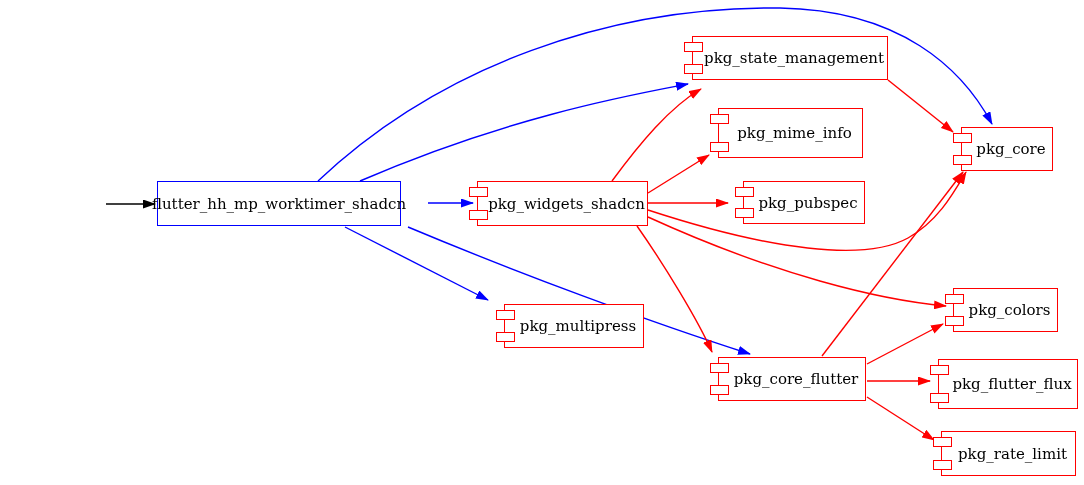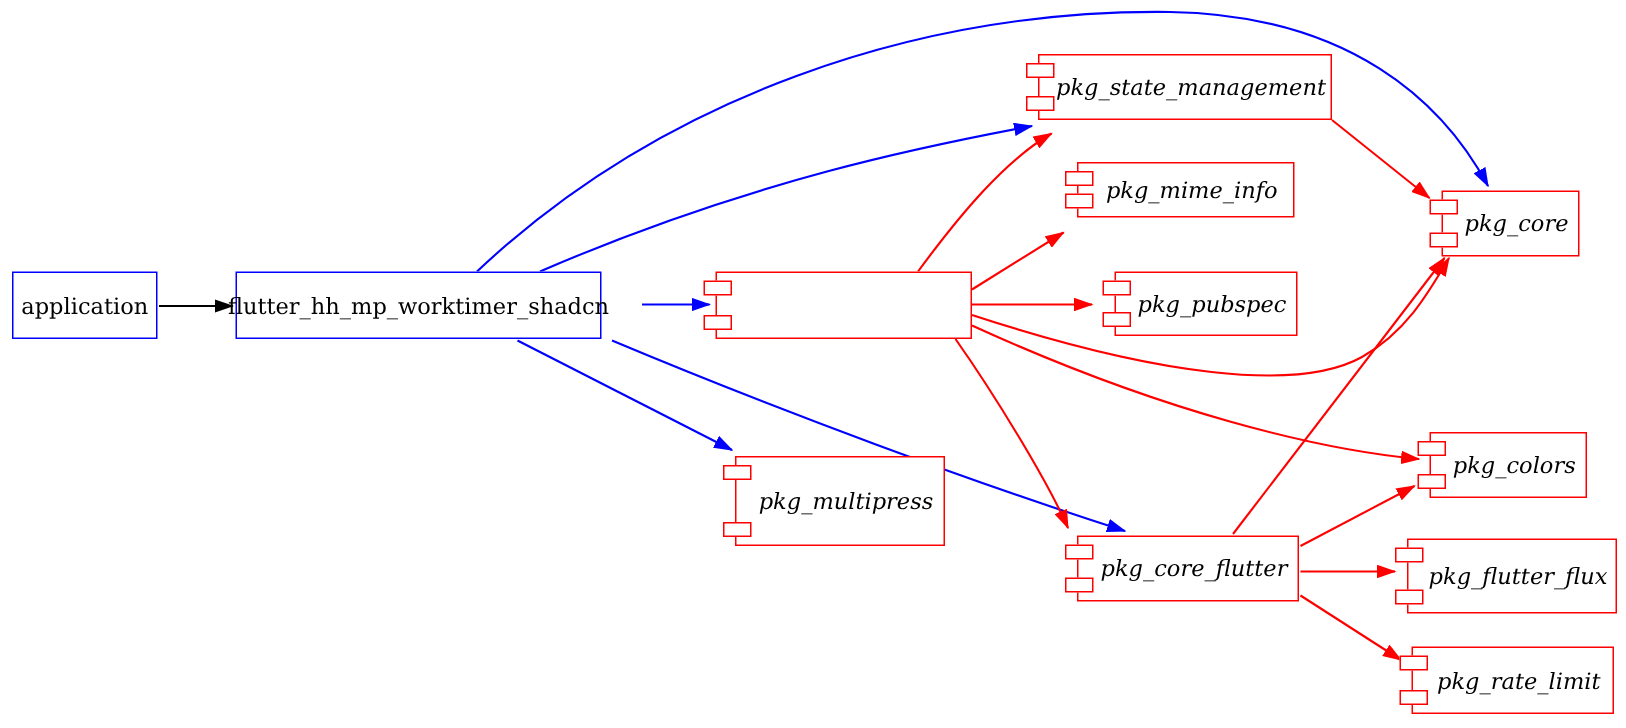--- a/index.html
+++ b/index.html
@@ -3,21 +3,21 @@
 <meta charset="utf-8">
 <style>
   html,body{margin:0;padding:0;background:#ffffff;}
   #canvas{position:relative;width:1084px;height:485px;background:#ffffff;overflow:hidden;
           font-family:"DejaVu Serif", serif;}
   #edges{position:absolute;left:0;top:0;width:1084px;height:485px;z-index:1;}
   .node{position:absolute;z-index:2;background:#ffffff;border:1px solid #000;
         display:flex;align-items:center;justify-content:center;
         font-size:15px;color:#000;box-sizing:border-box;white-space:nowrap;}
   .node.blue{border-color:#0000ff;}
-  .node.red{border-color:#ff0000;font-style:italic;}
+  .node.red{border-color:#ff0000;}
   .node.comp{padding-left:8px;}
   .tab{position:absolute;width:17px;height:8px;background:#ffffff;
        border:1px solid #ff0000;left:-9px;z-index:3;}
   .tab.top{top:5px;}
   .tab.bottom{bottom:5px;}
   .lbl{pointer-events:none;}
 </style>
 </head>
 <body>
 
@@ -64,58 +64,56 @@
 
     <path d="M 822,356 L 963,172" stroke="#ff0000" fill="none" stroke-width="1.4" marker-end="url(#ah-r)"></path>
 
     <path d="M 867,364 L 943,324" stroke="#ff0000" fill="none" stroke-width="1.4" marker-end="url(#ah-r)"></path>
 
     <path d="M 867,381 L 930,381" stroke="#ff0000" fill="none" stroke-width="1.4" marker-end="url(#ah-r)"></path>
 
     <path d="M 867,397 L 934,440" stroke="#ff0000" fill="none" stroke-width="1.4" marker-end="url(#ah-r)"></path>
   </svg>
 
-  <div class="node blue" style="left:8px;top:181px;width:97px;height:45px">
-    <span class="lbl">application</span>
-  </div>
 
   <div class="node blue" style="left:157px;top:181px;width:244px;height:45px">
     <span class="lbl">flutter_hh_mp_worktimer_shadcn</span>
   </div>
 
   <div class="node red comp" style="left:692px;top:36px;width:196px;height:44px">
     <span class="tab top"></span>
     <span class="tab bottom"></span>
     <span class="lbl">pkg_state_management</span>
   </div>
 
-  <div class="node red comp" style="left:718px;top:108px;width:145px;height:37px">
+  <div class="node red comp" style="left:718px;top:108px;width:145px;height:50px">
     <span class="tab top"></span>
     <span class="tab bottom"></span>
     <span class="lbl">pkg_mime_info</span>
   </div>
 
   <div class="node red comp" style="left:477px;top:181px;width:171px;height:45px">
     <span class="tab top"></span>
     <span class="tab bottom"></span>
+    <span class="lbl">pkg_widgets_shadcn</span>
   </div>
 
   <div class="node red comp" style="left:743px;top:181px;width:122px;height:43px">
     <span class="tab top"></span>
     <span class="tab bottom"></span>
     <span class="lbl">pkg_pubspec</span>
   </div>
 
   <div class="node red comp" style="left:961px;top:127px;width:92px;height:44px">
     <span class="tab top"></span>
     <span class="tab bottom"></span>
     <span class="lbl">pkg_core</span>
   </div>
 
-  <div class="node red comp" style="left:490px;top:304px;width:140px;height:60px">
+  <div class="node red comp" style="left:504px;top:304px;width:140px;height:44px">
     <span class="tab top"></span>
     <span class="tab bottom"></span>
     <span class="lbl">pkg_multipress</span>
   </div>
 
   <div class="node red comp" style="left:953px;top:288px;width:105px;height:44px">
     <span class="tab top"></span>
     <span class="tab bottom"></span>
     <span class="lbl">pkg_colors</span>
   </div>

